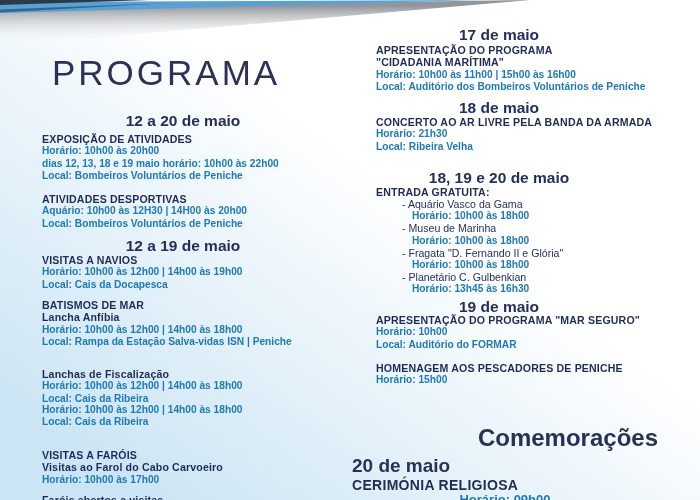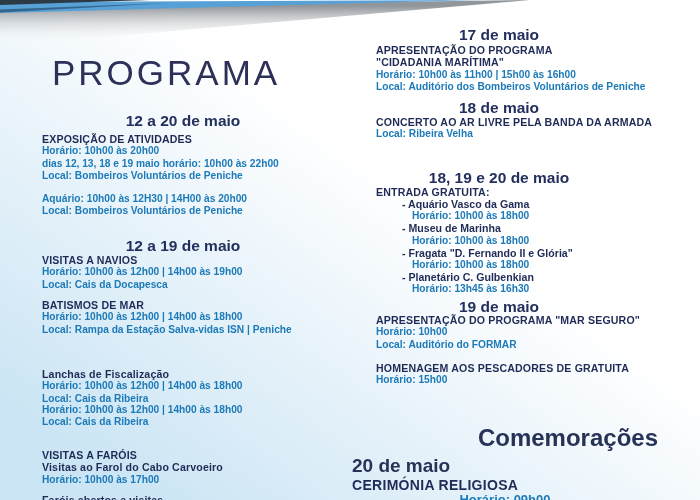--- a/index.html
+++ b/index.html
@@ -18,21 +18,21 @@
     position:absolute;font-size:15.5px;font-weight:700;color:#232f5c;
     text-align:center;white-space:nowrap;
   }
   .date.l{left:42px;width:282px;}
   .date.r{left:346px;width:306px;}
   .ev{position:absolute;}
   .ev.l{left:42px;}
   .ev.r{left:364px;margin-left:12px;}
   .t{font-size:10.6px;font-weight:700;color:#1f2b56;line-height:12.3px;white-space:nowrap;letter-spacing:.15px;}
   .d{font-size:10.2px;font-weight:700;color:#1c7ab8;line-height:12.3px;white-space:nowrap;}
-  .fe-name{font-size:10.6px;font-weight:700;color:#1f2b56;line-height:12.1px;white-space:nowrap;padding-left:26px;}
+  .fe-name{font-size:10.6px;font-weight:400;color:#1f2b56;line-height:12.1px;white-space:nowrap;padding-left:26px;}
   .fe-time{font-size:10.2px;font-weight:700;color:#1c7ab8;line-height:12.1px;white-space:nowrap;padding-left:36px;}
   .cm-title{position:absolute;left:352px;top:424px;width:306px;text-align:right;font-size:24px;font-weight:700;color:#273257;}
   .cm-date{position:absolute;left:352px;top:455px;width:306px;text-align:left;font-size:19px;font-weight:700;color:#273257;}
   .cm-event{position:absolute;left:352px;top:477px;width:306px;font-size:14px;font-weight:700;color:#1f2b56;letter-spacing:.3px;}
   .cm-detail{position:absolute;left:352px;top:492px;width:306px;text-align:center;font-size:13px;font-weight:700;color:#1c7ab8;}
 </style>
 </head>
 <body>
 
 <svg class="hdr" width="700" height="50" viewBox="0 0 700 50">
@@ -53,34 +53,36 @@
 <div class="date l" style="top:112px">12 a 20 de maio</div>
 
 <div class="ev l" style="top:133px">
   <div class="t">EXPOSIÇÃO DE ATIVIDADES</div>
   <div class="d">Horário: 10h00 às 20h00</div>
   <div class="d">dias 12, 13, 18 e 19 maio horário: 10h00 às 22h00</div>
   <div class="d">Local: Bombeiros Voluntários de Peniche</div>
 </div>
 
 <div class="ev l" style="top:193px">
+  <div class="t">ATIVIDADES DESPORTIVAS</div>
   <div class="d">Aquário: 10h00 às 12H30 | 14H00 às 20h00</div>
   <div class="d">Local: Bombeiros Voluntários de Peniche</div>
 </div>
 
 <div class="date l" style="top:237px">12 a 19 de maio</div>
 
 <div class="ev l" style="top:254px">
   <div class="t">VISITAS A NAVIOS</div>
   <div class="d">Horário: 10h00 às 12h00 | 14h00 às 19h00</div>
   <div class="d">Local: Cais da Docapesca</div>
 </div>
 
 <div class="ev l" style="top:299px">
   <div class="t">BATISMOS DE MAR</div>
+  <div class="t">Lancha Anfíbia</div>
   <div class="d">Horário: 10h00 às 12h00 | 14h00 às 18h00</div>
   <div class="d">Local: Rampa da Estação Salva-vidas ISN | Peniche</div>
 </div>
 
 <div class="ev l" style="top:368px">
   <div class="t">Lanchas de Fiscalização</div>
   <div class="d">Horário: 10h00 às 12h00 | 14h00 às 18h00</div>
   <div class="d">Local: Cais da Ribeira</div>
 </div>
 
@@ -105,20 +107,21 @@
   <div class="t">APRESENTAÇÃO DO PROGRAMA</div>
   <div class="t">"CIDADANIA MARÍTIMA"</div>
   <div class="d">Horário: 10h00 às 11h00 | 15h00 às 16h00</div>
   <div class="d">Local: Auditório dos Bombeiros Voluntários de Peniche</div>
 </div>
 
 <div class="date r" style="top:99px">18 de maio</div>
 
 <div class="ev r" style="top:116px">
   <div class="t">CONCERTO AO AR LIVRE PELA BANDA DA ARMADA</div>
+  <div class="d">Horário: 21h30</div>
   <div class="d">Local: Ribeira Velha</div>
 </div>
 
 <div class="date r" style="top:169px">18, 19 e 20 de maio</div>
 
 <div class="ev r" style="top:186px">
   <div class="t">ENTRADA GRATUITA:</div>
   <div class="fe-name">- Aquário Vasco da Gama</div>
   <div class="fe-time">Horário: 10h00 às 18h00</div>
   <div class="fe-name">- Museu de Marinha</div>
@@ -131,20 +134,20 @@
 
 <div class="date r" style="top:298px">19 de maio</div>
 
 <div class="ev r" style="top:314px">
   <div class="t">APRESENTAÇÃO DO PROGRAMA "MAR SEGURO"</div>
   <div class="d">Horário: 10h00</div>
   <div class="d">Local: Auditório do FORMAR</div>
 </div>
 
 <div class="ev r" style="top:362px">
-  <div class="t">HOMENAGEM AOS PESCADORES DE GRATUITA</div>
+  <div class="t">HOMENAGEM AOS PESCADORES DE PENICHE</div>
   <div class="d">Horário: 15h00</div>
 </div>
 
 <div class="cm-title">Comemorações</div>
 <div class="cm-date">20 de maio</div>
 <div class="cm-event">CERIMÓNIA RELIGIOSA</div>
 <div class="cm-detail">Horário: 09h00</div>
 
 </body></html>

